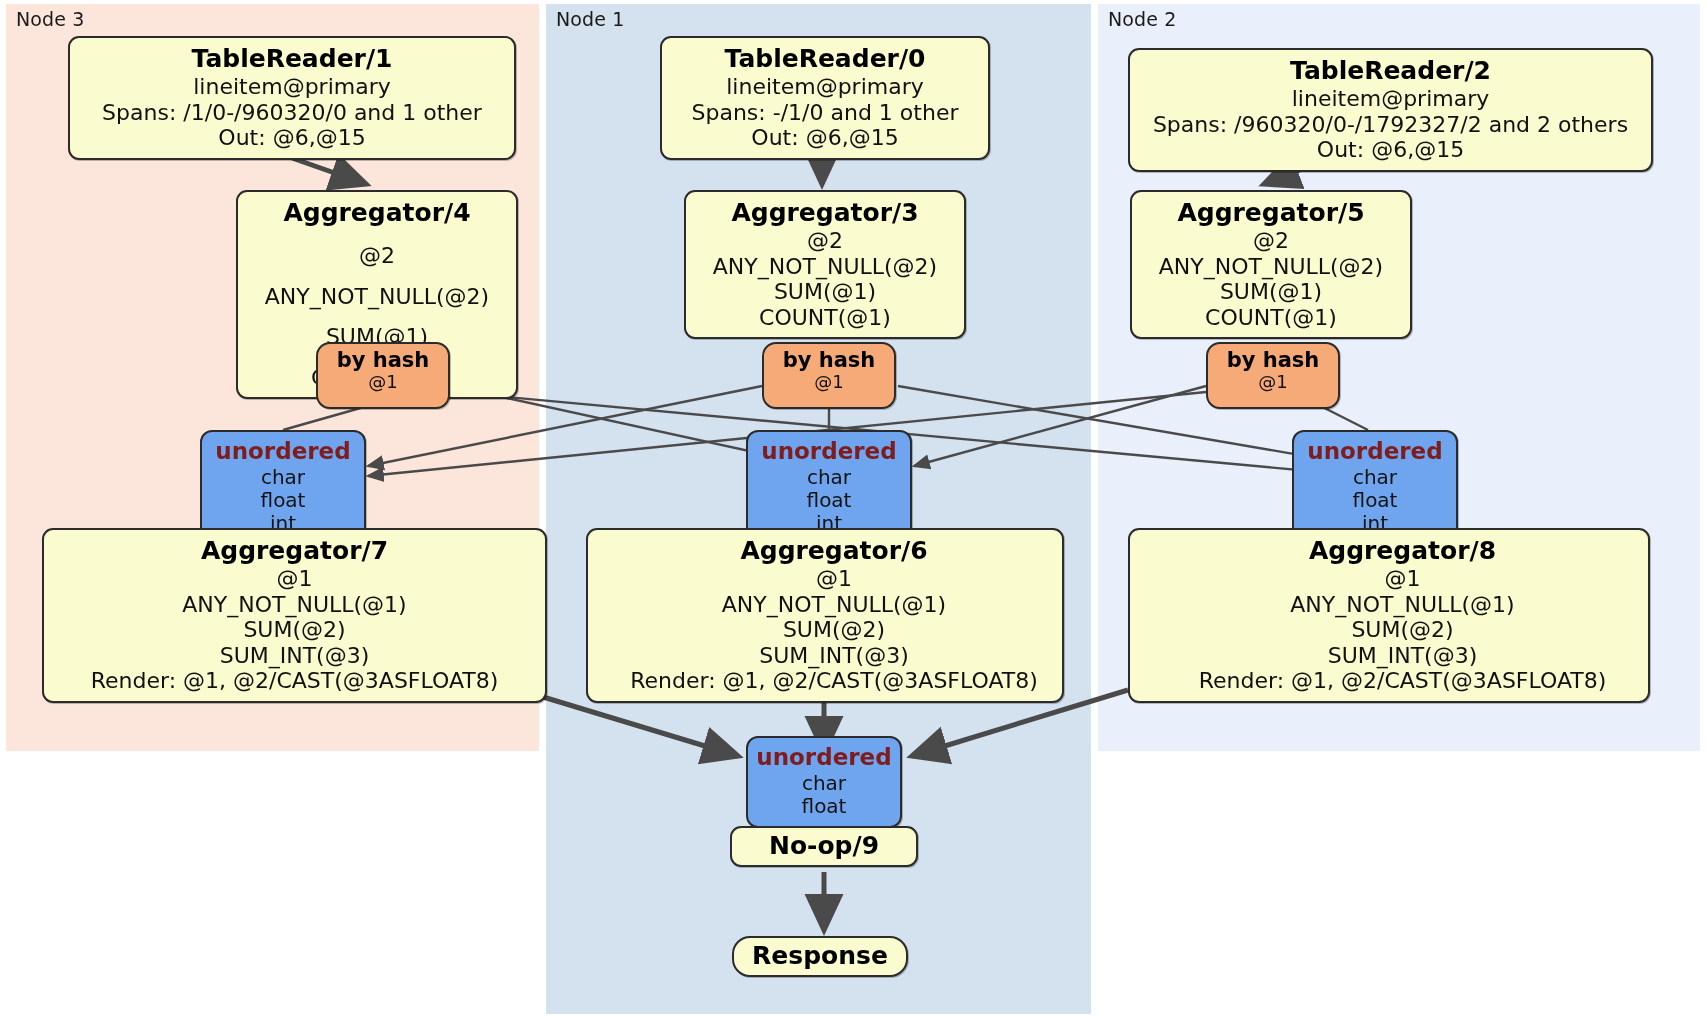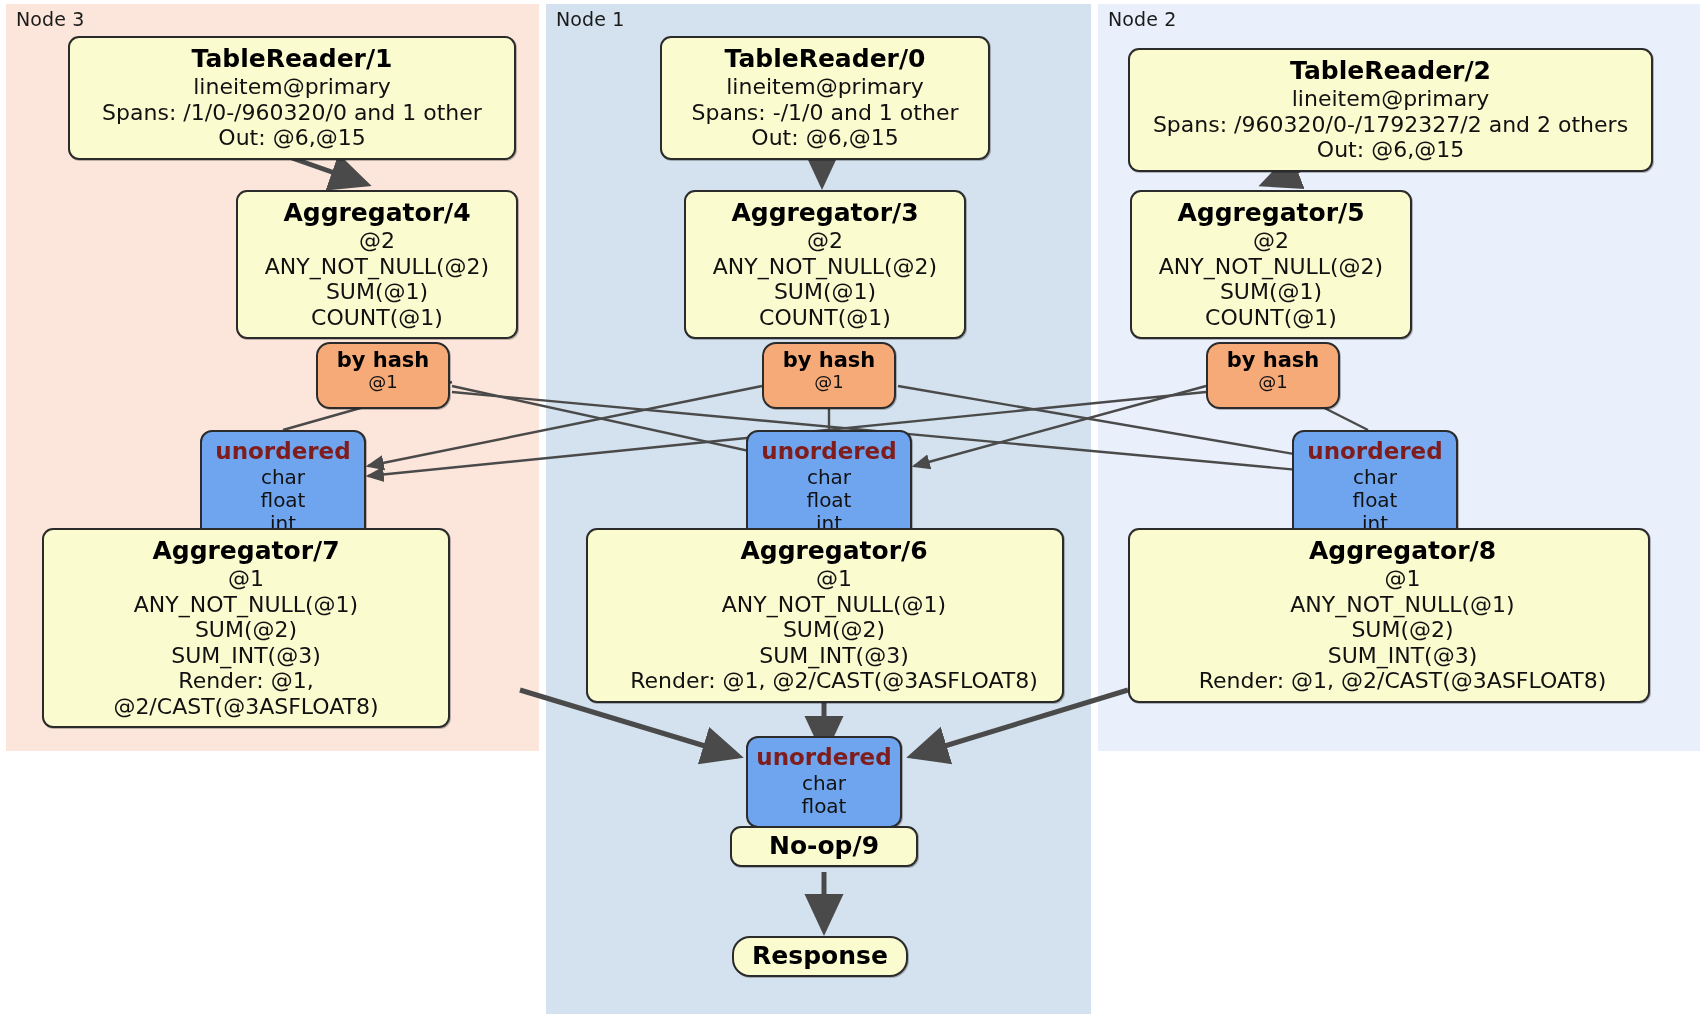--- a/index.html
+++ b/index.html
@@ -53,33 +53,33 @@
   .sync .line{font-size:20px;color:#111;}
 
   .small-proc{padding:3px 14px 5px;}
   .small-proc .title{font-size:25px;margin-bottom:0;}
 
   
   #tr1 {left:68px;  top:36px;  width:448px;}
   #tr0 {left:660px; top:36px;  width:330px;}
   #tr2 {left:1128px;top:36px;  width:525px;margin-top:12px;}
 
-  #agg4{left:236px; top:190px; width:282px;}
+  #agg4{left:236px; top:190px; width:282px;gap:15px;}
   #agg3{left:684px; top:190px; width:282px;}
   #agg5{left:1130px;top:190px; width:282px;}
 
   #rt4 {left:316px; top:342px; width:134px;}
   #rt3 {left:762px; top:342px; width:134px;}
   #rt5 {left:1206px;top:342px; width:134px;}
 
   #sy7 {left:200px; top:430px; width:166px;}
   #sy6 {left:746px; top:430px; width:166px;}
   #sy8 {left:1292px;top:430px; width:166px;}
 
-  #agg7{left:42px;  top:528px; width:408px;}
+  #agg7{left:42px;  top:528px; width:505px;}
   #agg6{left:586px; top:528px; width:478px;padding-left:28px;}
   #agg8{left:1128px;top:528px; width:522px;padding-left:37px;}
 
   #sy9 {left:746px; top:736px; width:156px;}
   #noop{left:730px; top:826px; width:188px;}
   #resp{left:732px; top:936px; width:176px;border-radius:18px;}
 </style>
 </head>
 <body>
 

